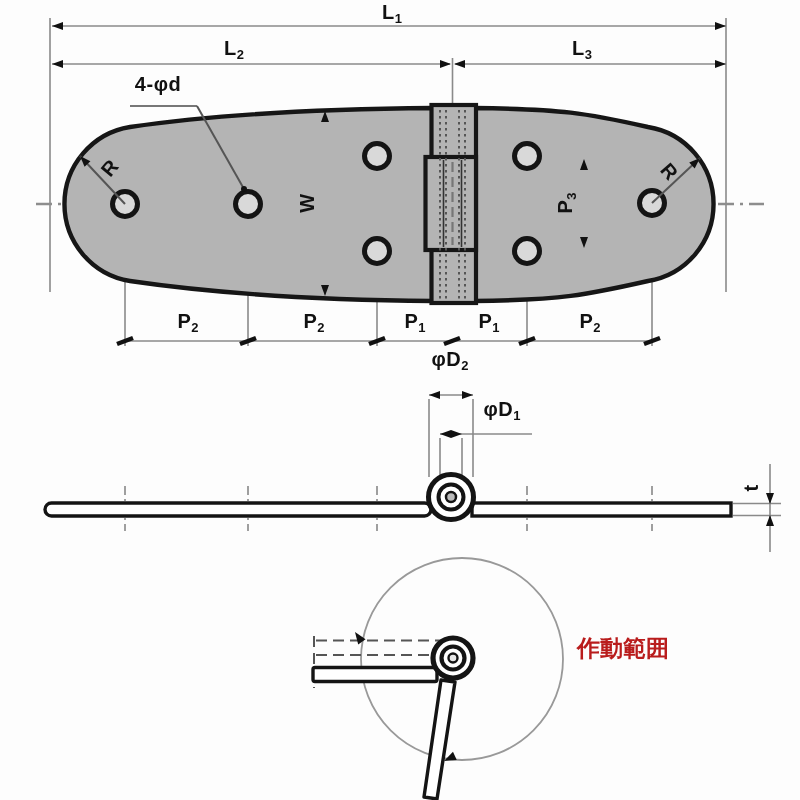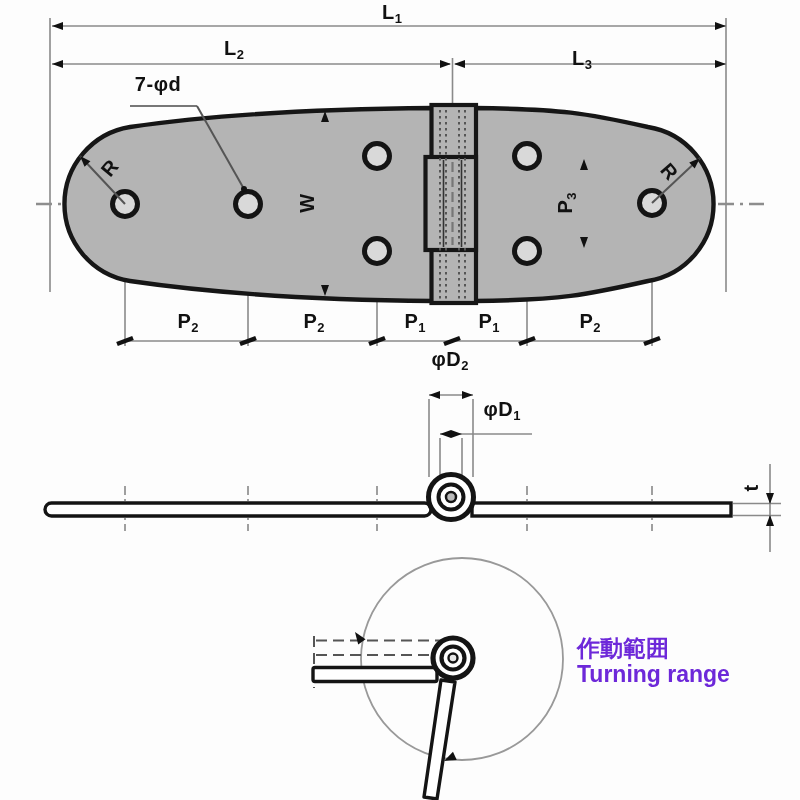--- a/index.html
+++ b/index.html
@@ -5,21 +5,21 @@
   html,body{margin:0;padding:0;background:#ffffff;}
   #stage{position:relative;width:800px;height:800px;background:#fdfdfd;overflow:hidden;
          font-family:"Liberation Sans",sans-serif;padding-left:36px;}
   #stage svg{position:absolute;left:0;top:0;}
   .dlabel{position:absolute;font-weight:bold;font-size:20px;color:#111;
           transform:translate(-50%,-50%);white-space:nowrap;letter-spacing:.5px;}
   .dlabel .sub{font-size:13px;vertical-align:-4px;letter-spacing:0;}
   .rot270{transform:translate(-50%,-50%) rotate(-90deg);}
   .rotl{transform:translate(-50%,-50%) rotate(-50deg);}
   .rotr{transform:translate(-50%,-50%) rotate(49deg);}
-  .tlabel{position:absolute;font-weight:bold;font-size:23px;color:#6d28d9;white-space:nowrap;}
+  .tlabel{position:absolute;font-weight:bold;font-size:23px;color:#b91c1c;white-space:nowrap;}
 </style>
 </head>
 <body>
 
 <div id="stage">
 
 <svg width="800" height="800" viewBox="0 0 800 800">
 
   <g>
 
@@ -167,30 +167,29 @@
 
     <g fill="#111">
       <polygon points="0,0 12,-4.5 12,4.5" transform="translate(355,632) rotate(55)"></polygon>
       <polygon points="0,0 12,-4.5 12,4.5" transform="translate(444,761) rotate(-25)"></polygon>
     </g>
   </g>
 </svg>
 
 <div class="dlabel" style="left:392px;top:13px"><span>L</span><span class="sub">1</span></div>
 <div class="dlabel" style="left:234px;top:49px"><span>L</span><span class="sub">2</span></div>
-<div class="dlabel" style="left:582px;top:59px"><span>L</span><span class="sub">3</span></div>
-<div class="dlabel" style="left:158px;top:84px"><span>7-φd</span></div>
+<div class="dlabel" style="left:582px;top:49px"><span>L</span><span class="sub">3</span></div>
+<div class="dlabel" style="left:158px;top:84px"><span>4-φd</span></div>
 <div class="dlabel rotl" style="left:110px;top:168px"><span>R</span></div>
 <div class="dlabel rotr" style="left:669px;top:172px"><span>R</span></div>
 <div class="dlabel rot270" style="left:307px;top:203px"><span>W</span></div>
 <div class="dlabel rot270" style="left:566px;top:203px"><span>P</span><span class="sub">3</span></div>
 <div class="dlabel" style="left:188px;top:322px"><span>P</span><span class="sub">2</span></div>
 <div class="dlabel" style="left:314px;top:322px"><span>P</span><span class="sub">2</span></div>
 <div class="dlabel" style="left:415px;top:322px"><span>P</span><span class="sub">1</span></div>
 <div class="dlabel" style="left:489px;top:322px"><span>P</span><span class="sub">1</span></div>
 <div class="dlabel" style="left:590px;top:322px"><span>P</span><span class="sub">2</span></div>
 <div class="dlabel" style="left:450px;top:360px"><span>φD</span><span class="sub">2</span></div>
 <div class="dlabel" style="left:502px;top:410px"><span>φD</span><span class="sub">1</span></div>
 <div class="dlabel rot270" style="left:751px;top:488px"><span>t</span></div>
 <div class="tlabel" style="left:577px;top:633px">作動範囲</div>
-<div class="tlabel" style="left:577px;top:661px">Turning range</div>
 
 </div>
 
 </body></html>

